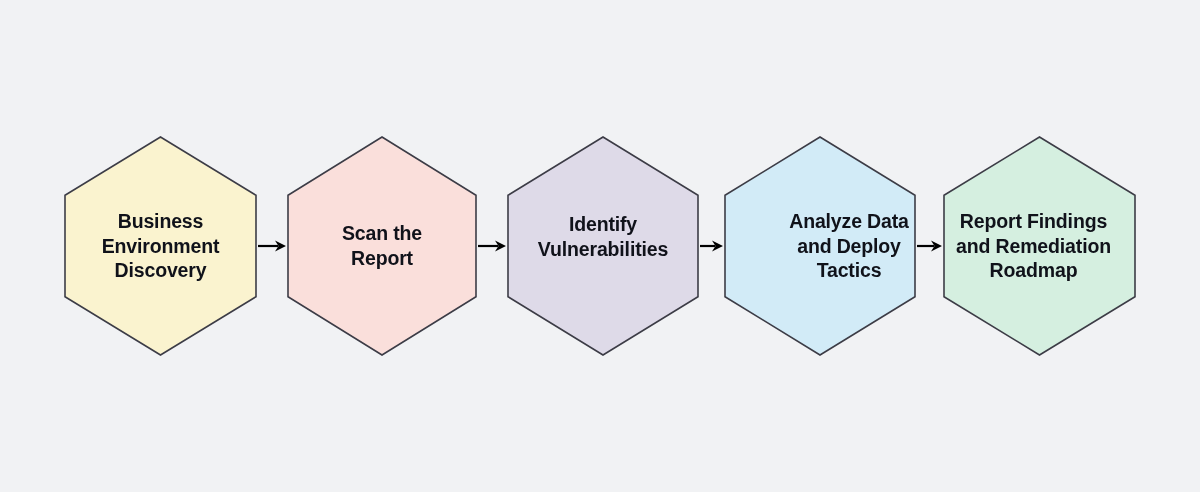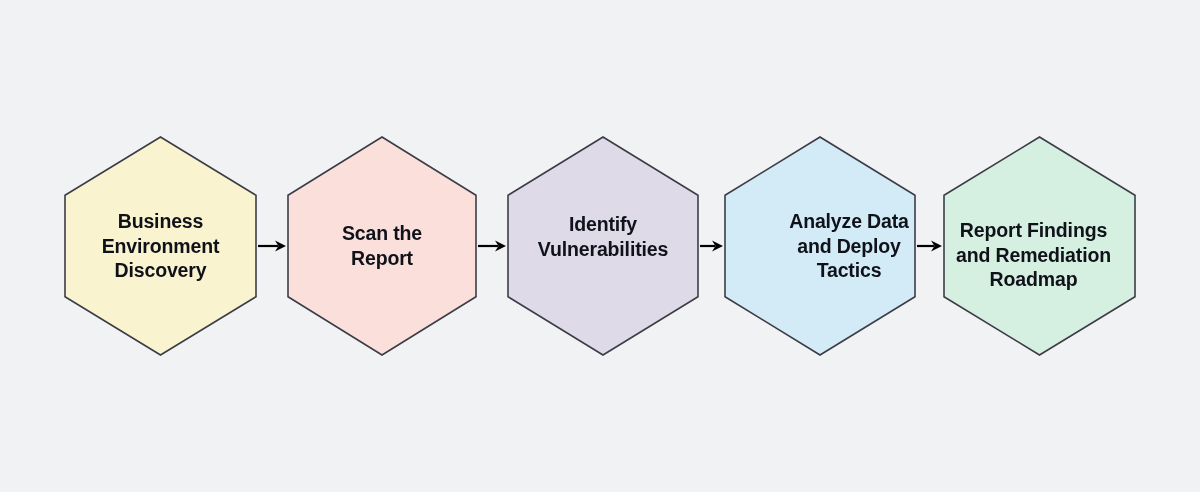--- a/index.html
+++ b/index.html
@@ -91,17 +91,17 @@
       <div class="node-label" style="left: 65px; top: 137px; width: 191px; height: 218px;">Business
 Environment
 Discovery</div>
       <div class="node-label" style="left: 288px; top: 137px; width: 188px; height: 218px;">Scan the
 Report</div>
       <div class="node-label" style="left: 508px; top: 128px; width: 190px; height: 218px;">Identify
 Vulnerabilities</div>
       <div class="node-label" style="left: 725px; top: 137px; width: 190px; height: 218px; margin-left: 29px;">Analyze Data
 and Deploy
 Tactics</div>
-      <div class="node-label" style="left: 944px; top: 146px; width: 179px; height: 218px;">Report Findings
+      <div class="node-label" style="left: 944px; top: 137px; width: 179px; height: 218px;">Report Findings
 and Remediation
 Roadmap</div>
     </div>
 </div>
 
 </body></html>

